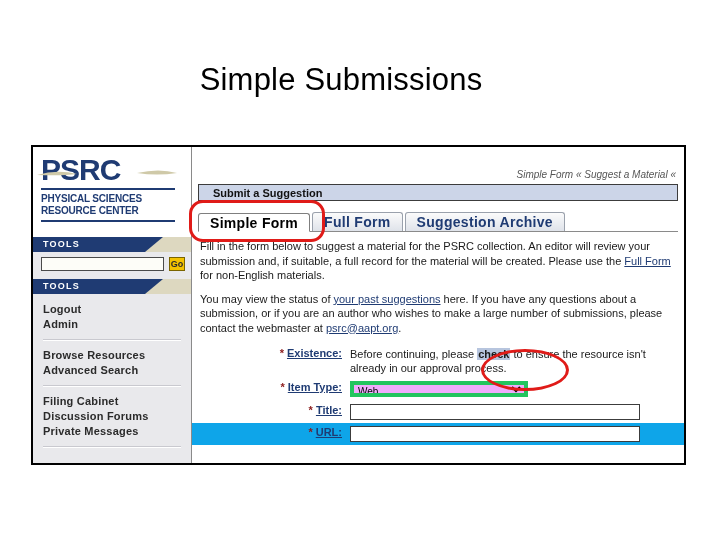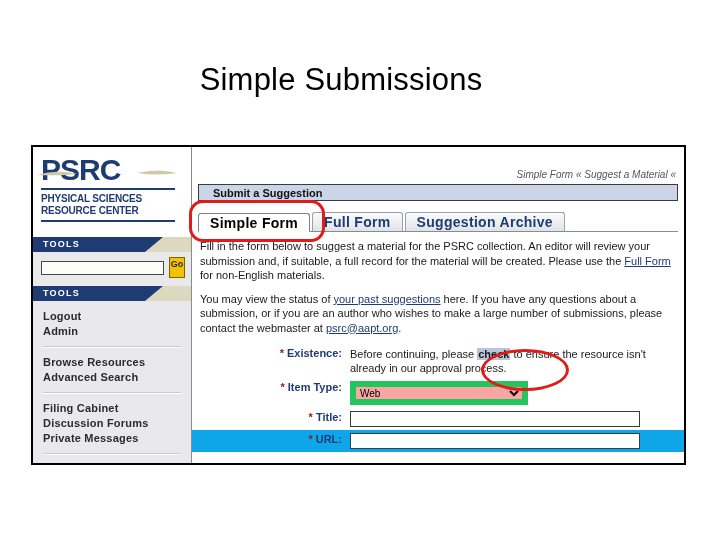--- a/index.html
+++ b/index.html
@@ -134,21 +134,21 @@
     height: 14px;
     border: 1px solid #4a4a4a;
     background: #fdfdf8;
     font-size: 9px;
     padding: 0 2px;
     box-sizing: border-box;
     font-family: "Liberation Sans", sans-serif;
   }
   #go-button {
     width: 20px;
-    height: 21px;
+    height: 14px;
     background: #f3c200;
     border: 1px solid #7a6400;
     color: #2b2b2b;
     font-size: 9px;
     font-weight: bold;
     line-height: 13px;
     text-align: center;
     box-sizing: border-box;
     font-family: "Liberation Sans", sans-serif;
     cursor: pointer;
@@ -274,31 +274,32 @@
   .lbl-cell {
     width: 150px;
     text-align: right;
     padding-right: 6px !important;
     white-space: nowrap;
   }
   .req-star { color: #8b1a1a; font-weight: bold; }
   .field-label {
     color: #1f3b73;
     font-weight: bold;
+    text-decoration: underline;
     cursor: pointer;
   }
   .val-cell { padding-left: 2px !important; color: #1a1a1a; line-height: 14px; }
   .row-alt { background: #0ea5e9; }
 
   select.itemtype {
     width: 178px;
-    height: 24px;
+    height: 16px;
     font-size: 10px;
-    border: 6px solid #22c55e;
-    background: #fca5a5;
+    border: 4px solid #22c55e;
+    background: #f0abfc;
     font-family: "Liberation Sans", sans-serif;
     box-sizing: border-box;
   }
   input.textbox {
     width: 290px;
     height: 16px;
     border: 1px solid #3c3c3c;
     background: #ffffff;
     font-size: 10px;
     box-sizing: border-box;

